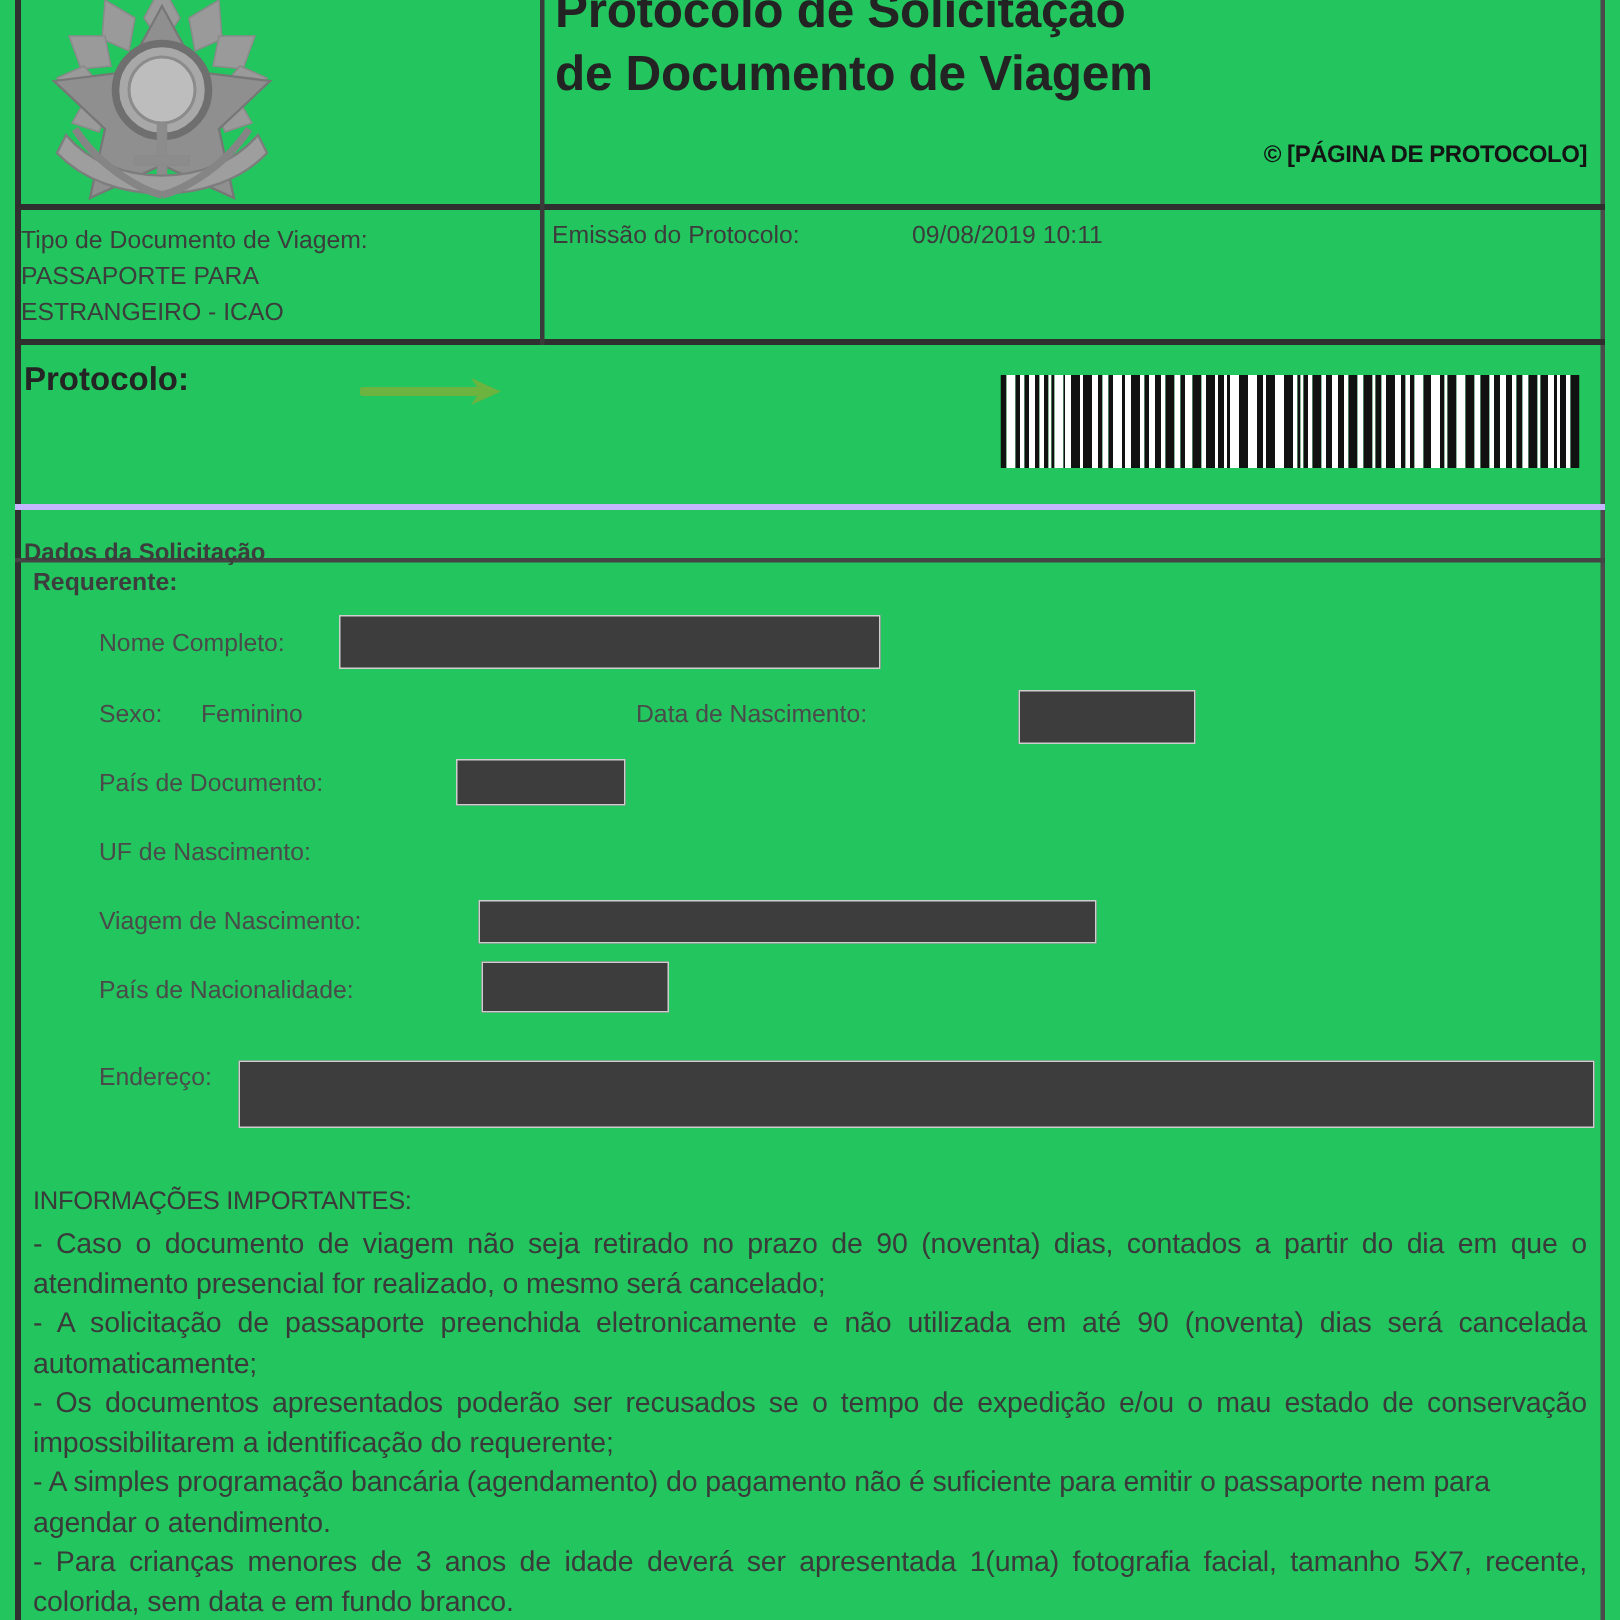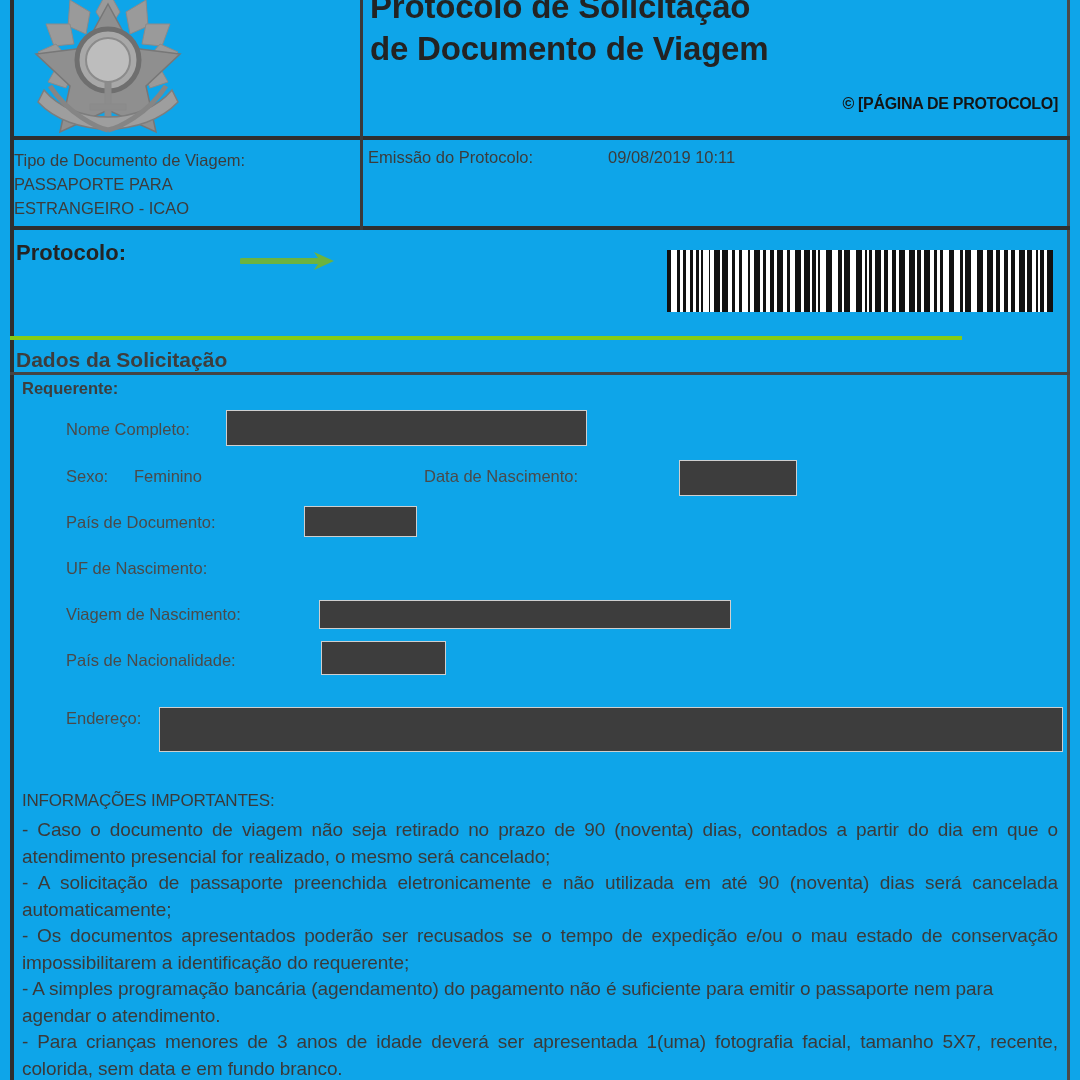--- a/index.html
+++ b/index.html
@@ -9,21 +9,21 @@
   }
   body {
     font-family: "Liberation Sans", sans-serif;
     -webkit-font-smoothing: antialiased;
   }
   #page {
     position: relative;
     width: 1080px;
     height: 1080px;
     overflow: hidden;
-    background: #0ea5e9;
+    background: #22c55e;
     color: #2b2b2b;
     text-decoration: underline;
   }
 
   
   .doc-frame {
     position: absolute;
     left: 10px;
     top: 0px;
     width: 1060px;
@@ -120,23 +120,23 @@
     top: 8px;
     font-size: 16.5px;
     color: #3c3c3c;
   }
 
   
   .protocol-row {
     position: absolute;
     left: 10px;
     top: 230px;
-    width: 952px;
+    width: 1060px;
     height: 110px;
-    border-bottom: 4px solid #84cc16;
+    border-bottom: 4px solid #c4b5fd;
     box-sizing: border-box;
   }
   .protocol-label {
     position: absolute;
     left: 6px;
     top: 10px;
     font-size: 22px;
     font-weight: bold;
     color: #242424;
   }
@@ -178,22 +178,22 @@
     left: 10px;
     top: 344px;
     width: 1060px;
     height: 31px;
     border-bottom: 3px solid #444444;
     box-sizing: border-box;
   }
   .section-title-bar span {
     position: absolute;
     left: 6px;
-    top: 4px;
-    font-size: 21px;
+    top: 16px;
+    font-size: 16px;
     font-weight: bold;
     color: #3d3d3d;
   }
 
   .applicant-box {
     position: absolute;
     left: 10px;
     top: 375px;
     width: 1060px;
     height: 400px;

